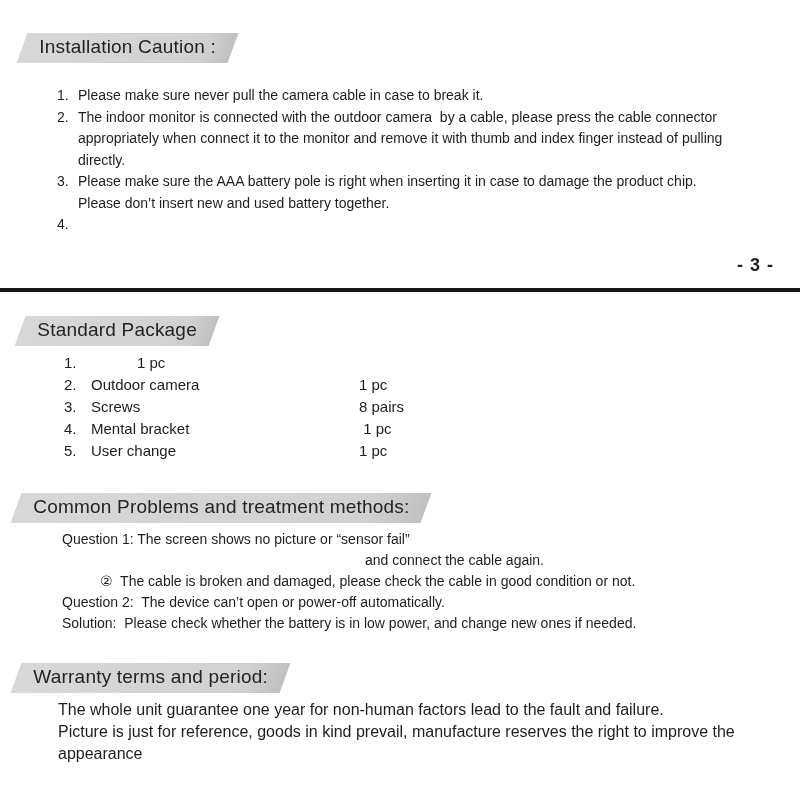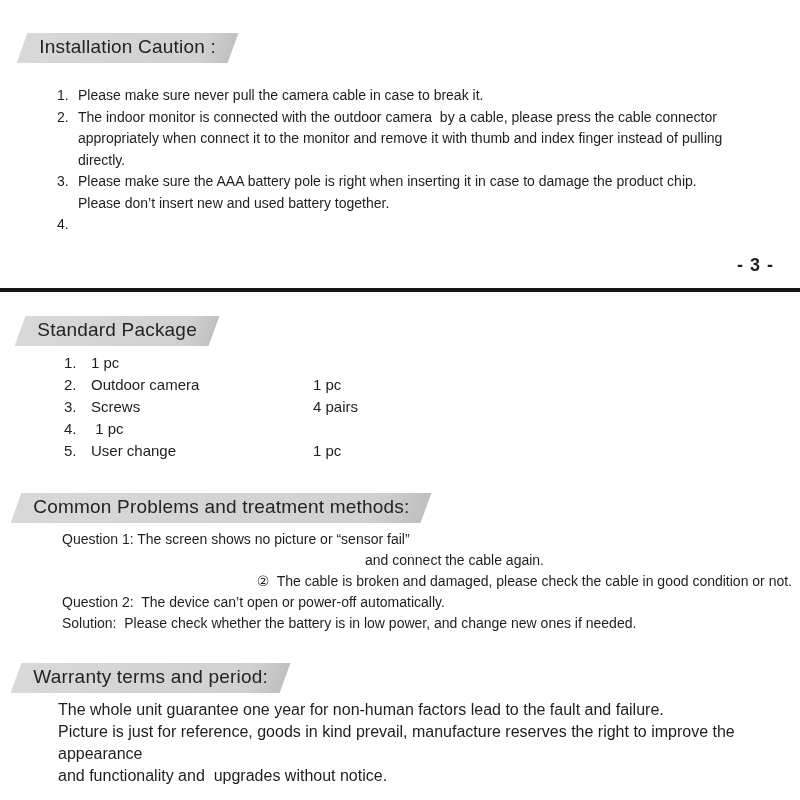--- a/index.html
+++ b/index.html
@@ -38,28 +38,28 @@
 
   .divider {
     position:absolute; left:0; top:288px; width:800px; height:4px;
     background:#161616;
   }
 
   .package-list { position:absolute; left:64px; top:354px; font-size:15px; }
   .package-row  { display:flex; height:22px; }
   .package-num  { flex:none; width:27px; }
   .package-name { flex:none; width:222px; }
-  .package-qty  { white-space:pre; }
+  .package-qty  { white-space:pre;margin-left:46px; }
 
   .qa {
     position:absolute; left:62px; top:529px; width:730px;
     font-size:14px; line-height:21px;
   }
   .qa-line { white-space:pre-wrap; }
-  .qa-line.ind1 { padding-left:38px;text-align:right; }
+  .qa-line.ind1 { padding-left:38px; }
   .qa-line.ind2 { padding-left:55px;text-align:center; }
 
   .warranty {
     position:absolute; left:58px; top:699px; width:724px;
     font-size:16px; line-height:22px;
   }
   .warranty-line { white-space:pre-wrap; }
 </style>
 </head>
 <body>
@@ -105,24 +105,25 @@
       <span class="package-qty">1 pc</span>
     </div>
     <div class="package-row">
       <span class="package-num">2.</span>
       <span class="package-name">Outdoor camera</span>
       <span class="package-qty">1 pc</span>
     </div>
     <div class="package-row">
       <span class="package-num">3.</span>
       <span class="package-name">Screws</span>
-      <span class="package-qty">4 pairs</span>
+      <span class="package-qty">8 pairs</span>
     </div>
     <div class="package-row">
       <span class="package-num">4.</span>
+      <span class="package-name">Mental bracket</span>
       <span class="package-qty"> 1 pc</span>
     </div>
     <div class="package-row">
       <span class="package-num">5.</span>
       <span class="package-name">User change</span>
       <span class="package-qty">1 pc</span>
     </div>
   </div>
 
   <div class="hdr" id="hdr-problems">
@@ -137,16 +138,15 @@
     <div class="qa-line">Solution:  Please check whether the battery is in low power, and change new ones if needed.</div>
   </div>
 
   <div class="hdr" id="hdr-warranty">
     <span class="hdr-text">Warranty terms and period:</span>
   </div>
 
   <div class="warranty">
     <div class="warranty-line">The whole unit guarantee one year for non-human factors lead to the fault and failure.</div>
     <div class="warranty-line">Picture is just for reference, goods in kind prevail, manufacture reserves the right to improve the appearance</div>
-    <div class="warranty-line">and functionality and  upgrades without notice.</div>
   </div>
 
 </div>
 
 </body></html>

